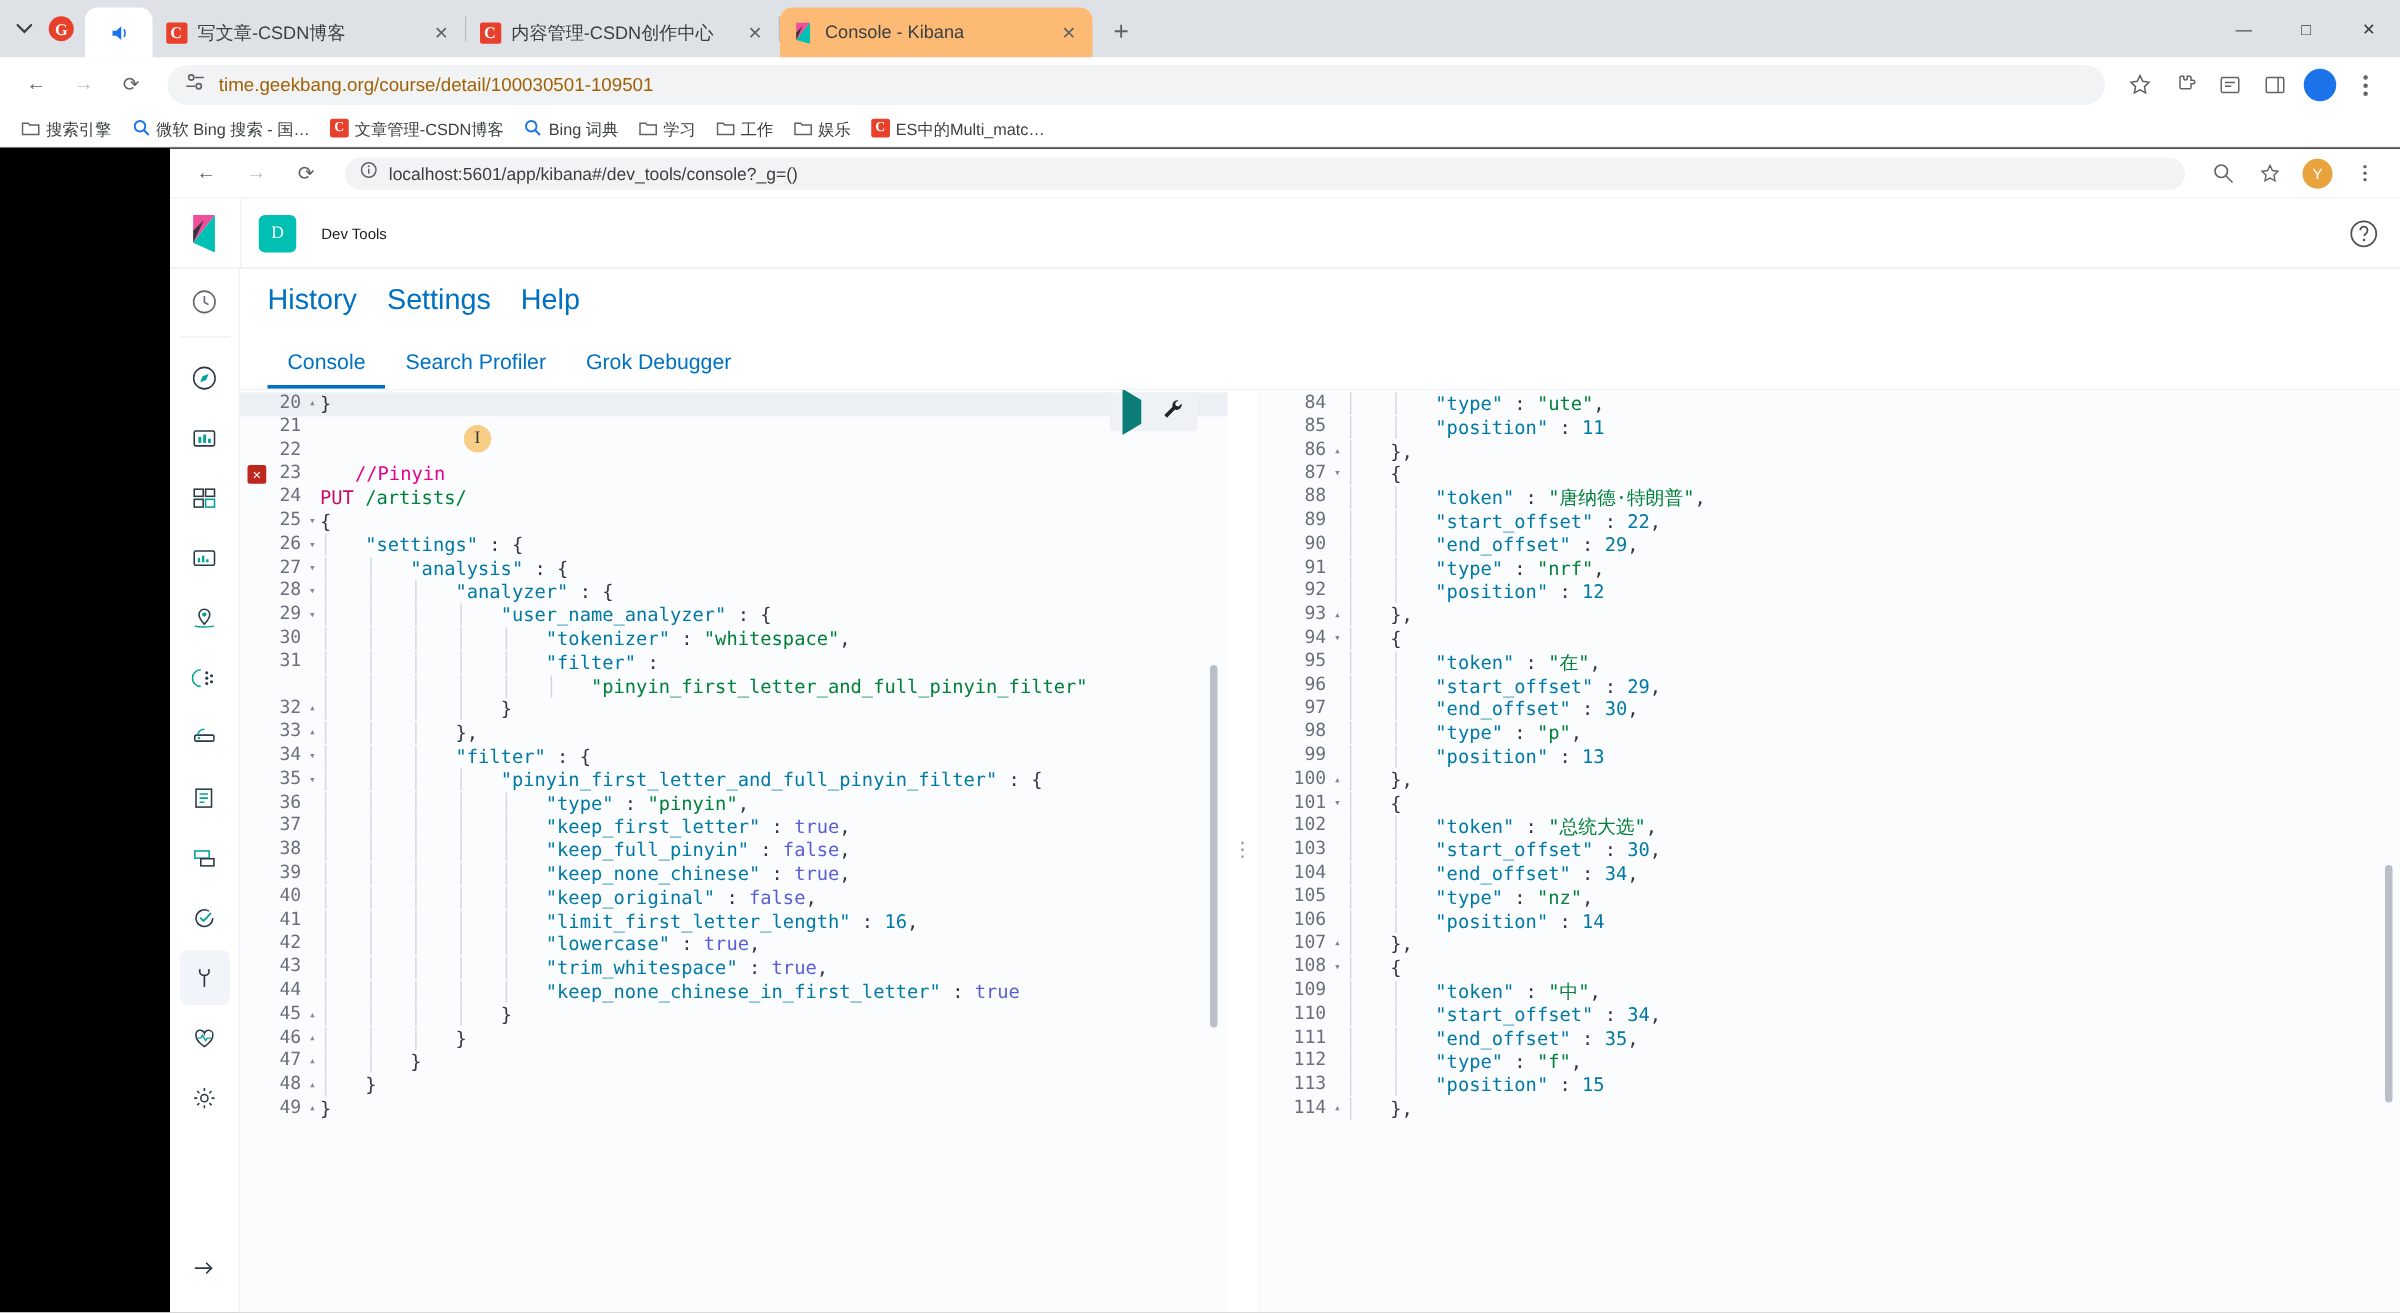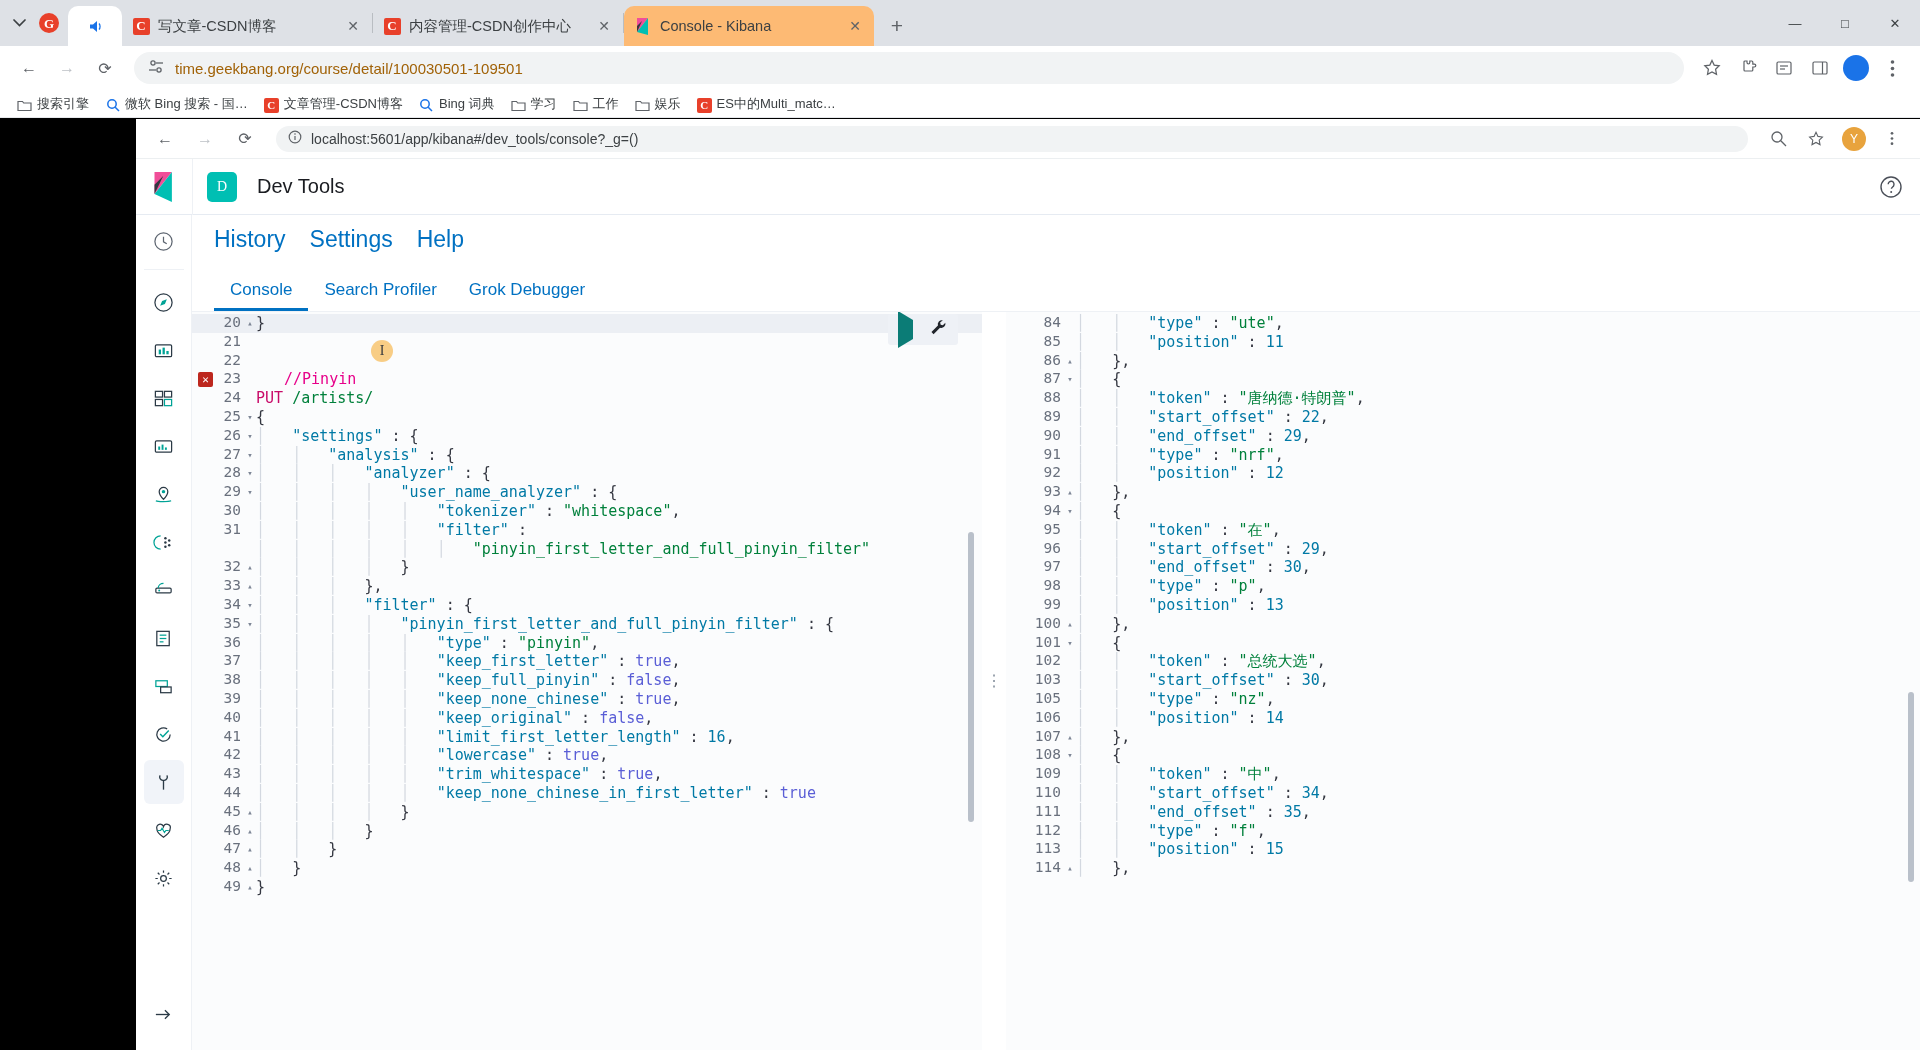--- a/index.html
+++ b/index.html
@@ -49,21 +49,21 @@
   }
   .omni-url { font-size:15px; color:#a16207; white-space:nowrap; overflow:hidden; text-overflow:ellipsis; }
   .tb-icon { width:32px; height:32px; display:flex; align-items:center; justify-content:center; color:#5f6368; }
   .avatar-blue { width:26px; height:26px; border-radius:50%; background:#1a73e8; color:#fff;
                  display:flex; align-items:center; justify-content:center; font-size:13px; }
 
   .chrome-bookmarks {
     position:absolute; left:0; top:90px; width:1920px; height:28px; background:#ffffff;
     display:flex; align-items:center; padding:0 10px; gap:2px; border-bottom:1px solid #e6e8eb;
   }
-  .bm { display:flex; align-items:flex-end; gap:5px; padding:3px 7px; border-radius:4px; white-space:nowrap; }
+  .bm { display:flex; align-items:flex-start; gap:5px; padding:3px 7px; border-radius:4px; white-space:nowrap; }
   .bm-label { font-size:13px; color:#3c4043; }
   .bm-ico { width:15px; height:15px; display:flex; align-items:center; justify-content:center; flex:0 0 15px;}
   .bm-ico .fav-c { width:15px; height:15px; font-size:11px; }
 
   
   .inner-black {
     position:absolute; left:0px; top:118px; width:1920px; height:932px; background:#000;
   }
   .inner-win {
     position:absolute; left:136px; top:119px; width:1784px; height:931px; background:#fff;
@@ -86,21 +86,21 @@
     height:56px; background:#ffffff; display:flex; align-items:center; border-bottom:1px solid #e6ebf2;
     position:relative;
   }
   .kb-logo { width:56px; height:56px; display:flex; align-items:center; justify-content:center; }
   .kb-divider { width:1px; height:56px; background:#eef1f5; }
   .kb-appbadge {
     width:30px; height:30px; background:#00bfb3; border-radius:5px; color:#fff;
     display:flex; align-items:center; justify-content:center; font-size:14px; margin-left:14px;
     font-family:"Liberation Serif", serif;
   }
-  .kb-apptitle { font-size:20px; color:#1a1c21; margin-left:20px; font-weight:400; }
+  .kb-apptitle { font-size:12px; color:#1a1c21; margin-left:20px; font-weight:400; }
   .kb-helpicon { margin-left:auto; margin-right:14px; width:30px; height:30px;
                  display:flex; align-items:center; justify-content:center; color:#4a4f58;}
 
   .kb-body { display:flex; height:calc(931px - 40px - 56px); }
   .kb-nav {
     width:56px; background:#ffffff; border-right:1px solid #eef1f5; display:flex;
     flex-direction:column; align-items:center; flex:0 0 56px; position:relative;
   }
   .kb-nav-item { width:40px; height:44px; display:flex; align-items:center; justify-content:center;
                  color:#2b3a46; margin-top:4px; border-radius:6px; }
@@ -607,20 +607,21 @@
                 <div class="cl"><span class="gutter gutter-r">94</span><span class="fold">▾</span><span class="code-text"><span class="ind">│   </span><span class="p">{</span></span></div>
                 <div class="cl"><span class="gutter gutter-r">95</span><span class="fold"></span><span class="code-text"><span class="ind">│   </span><span class="ind">│   </span><span class="k">"token"</span><span class="p"> : </span><span class="s">"在"</span><span class="p">,</span></span></div>
                 <div class="cl"><span class="gutter gutter-r">96</span><span class="fold"></span><span class="code-text"><span class="ind">│   </span><span class="ind">│   </span><span class="k">"start_offset"</span><span class="p"> : </span><span class="n">29</span><span class="p">,</span></span></div>
                 <div class="cl"><span class="gutter gutter-r">97</span><span class="fold"></span><span class="code-text"><span class="ind">│   </span><span class="ind">│   </span><span class="k">"end_offset"</span><span class="p"> : </span><span class="n">30</span><span class="p">,</span></span></div>
                 <div class="cl"><span class="gutter gutter-r">98</span><span class="fold"></span><span class="code-text"><span class="ind">│   </span><span class="ind">│   </span><span class="k">"type"</span><span class="p"> : </span><span class="s">"p"</span><span class="p">,</span></span></div>
                 <div class="cl"><span class="gutter gutter-r">99</span><span class="fold"></span><span class="code-text"><span class="ind">│   </span><span class="ind">│   </span><span class="k">"position"</span><span class="p"> : </span><span class="n">13</span></span></div>
                 <div class="cl"><span class="gutter gutter-r">100</span><span class="fold">▴</span><span class="code-text"><span class="ind">│   </span><span class="p">},</span></span></div>
                 <div class="cl"><span class="gutter gutter-r">101</span><span class="fold">▾</span><span class="code-text"><span class="ind">│   </span><span class="p">{</span></span></div>
                 <div class="cl"><span class="gutter gutter-r">102</span><span class="fold"></span><span class="code-text"><span class="ind">│   </span><span class="ind">│   </span><span class="k">"token"</span><span class="p"> : </span><span class="s">"总统大选"</span><span class="p">,</span></span></div>
                 <div class="cl"><span class="gutter gutter-r">103</span><span class="fold"></span><span class="code-text"><span class="ind">│   </span><span class="ind">│   </span><span class="k">"start_offset"</span><span class="p"> : </span><span class="n">30</span><span class="p">,</span></span></div>
+                <div class="cl"><span class="gutter gutter-r">104</span><span class="fold"></span><span class="code-text"><span class="ind">│   </span><span class="ind">│   </span><span class="k">"end_offset"</span><span class="p"> : </span><span class="n">34</span><span class="p">,</span></span></div>
                 <div class="cl"><span class="gutter gutter-r">105</span><span class="fold"></span><span class="code-text"><span class="ind">│   </span><span class="ind">│   </span><span class="k">"type"</span><span class="p"> : </span><span class="s">"nz"</span><span class="p">,</span></span></div>
                 <div class="cl"><span class="gutter gutter-r">106</span><span class="fold"></span><span class="code-text"><span class="ind">│   </span><span class="ind">│   </span><span class="k">"position"</span><span class="p"> : </span><span class="n">14</span></span></div>
                 <div class="cl"><span class="gutter gutter-r">107</span><span class="fold">▴</span><span class="code-text"><span class="ind">│   </span><span class="p">},</span></span></div>
                 <div class="cl"><span class="gutter gutter-r">108</span><span class="fold">▾</span><span class="code-text"><span class="ind">│   </span><span class="p">{</span></span></div>
                 <div class="cl"><span class="gutter gutter-r">109</span><span class="fold"></span><span class="code-text"><span class="ind">│   </span><span class="ind">│   </span><span class="k">"token"</span><span class="p"> : </span><span class="s">"中"</span><span class="p">,</span></span></div>
                 <div class="cl"><span class="gutter gutter-r">110</span><span class="fold"></span><span class="code-text"><span class="ind">│   </span><span class="ind">│   </span><span class="k">"start_offset"</span><span class="p"> : </span><span class="n">34</span><span class="p">,</span></span></div>
                 <div class="cl"><span class="gutter gutter-r">111</span><span class="fold"></span><span class="code-text"><span class="ind">│   </span><span class="ind">│   </span><span class="k">"end_offset"</span><span class="p"> : </span><span class="n">35</span><span class="p">,</span></span></div>
                 <div class="cl"><span class="gutter gutter-r">112</span><span class="fold"></span><span class="code-text"><span class="ind">│   </span><span class="ind">│   </span><span class="k">"type"</span><span class="p"> : </span><span class="s">"f"</span><span class="p">,</span></span></div>
                 <div class="cl"><span class="gutter gutter-r">113</span><span class="fold"></span><span class="code-text"><span class="ind">│   </span><span class="ind">│   </span><span class="k">"position"</span><span class="p"> : </span><span class="n">15</span></span></div>
                 <div class="cl"><span class="gutter gutter-r">114</span><span class="fold">▴</span><span class="code-text"><span class="ind">│   </span><span class="p">},</span></span></div>

